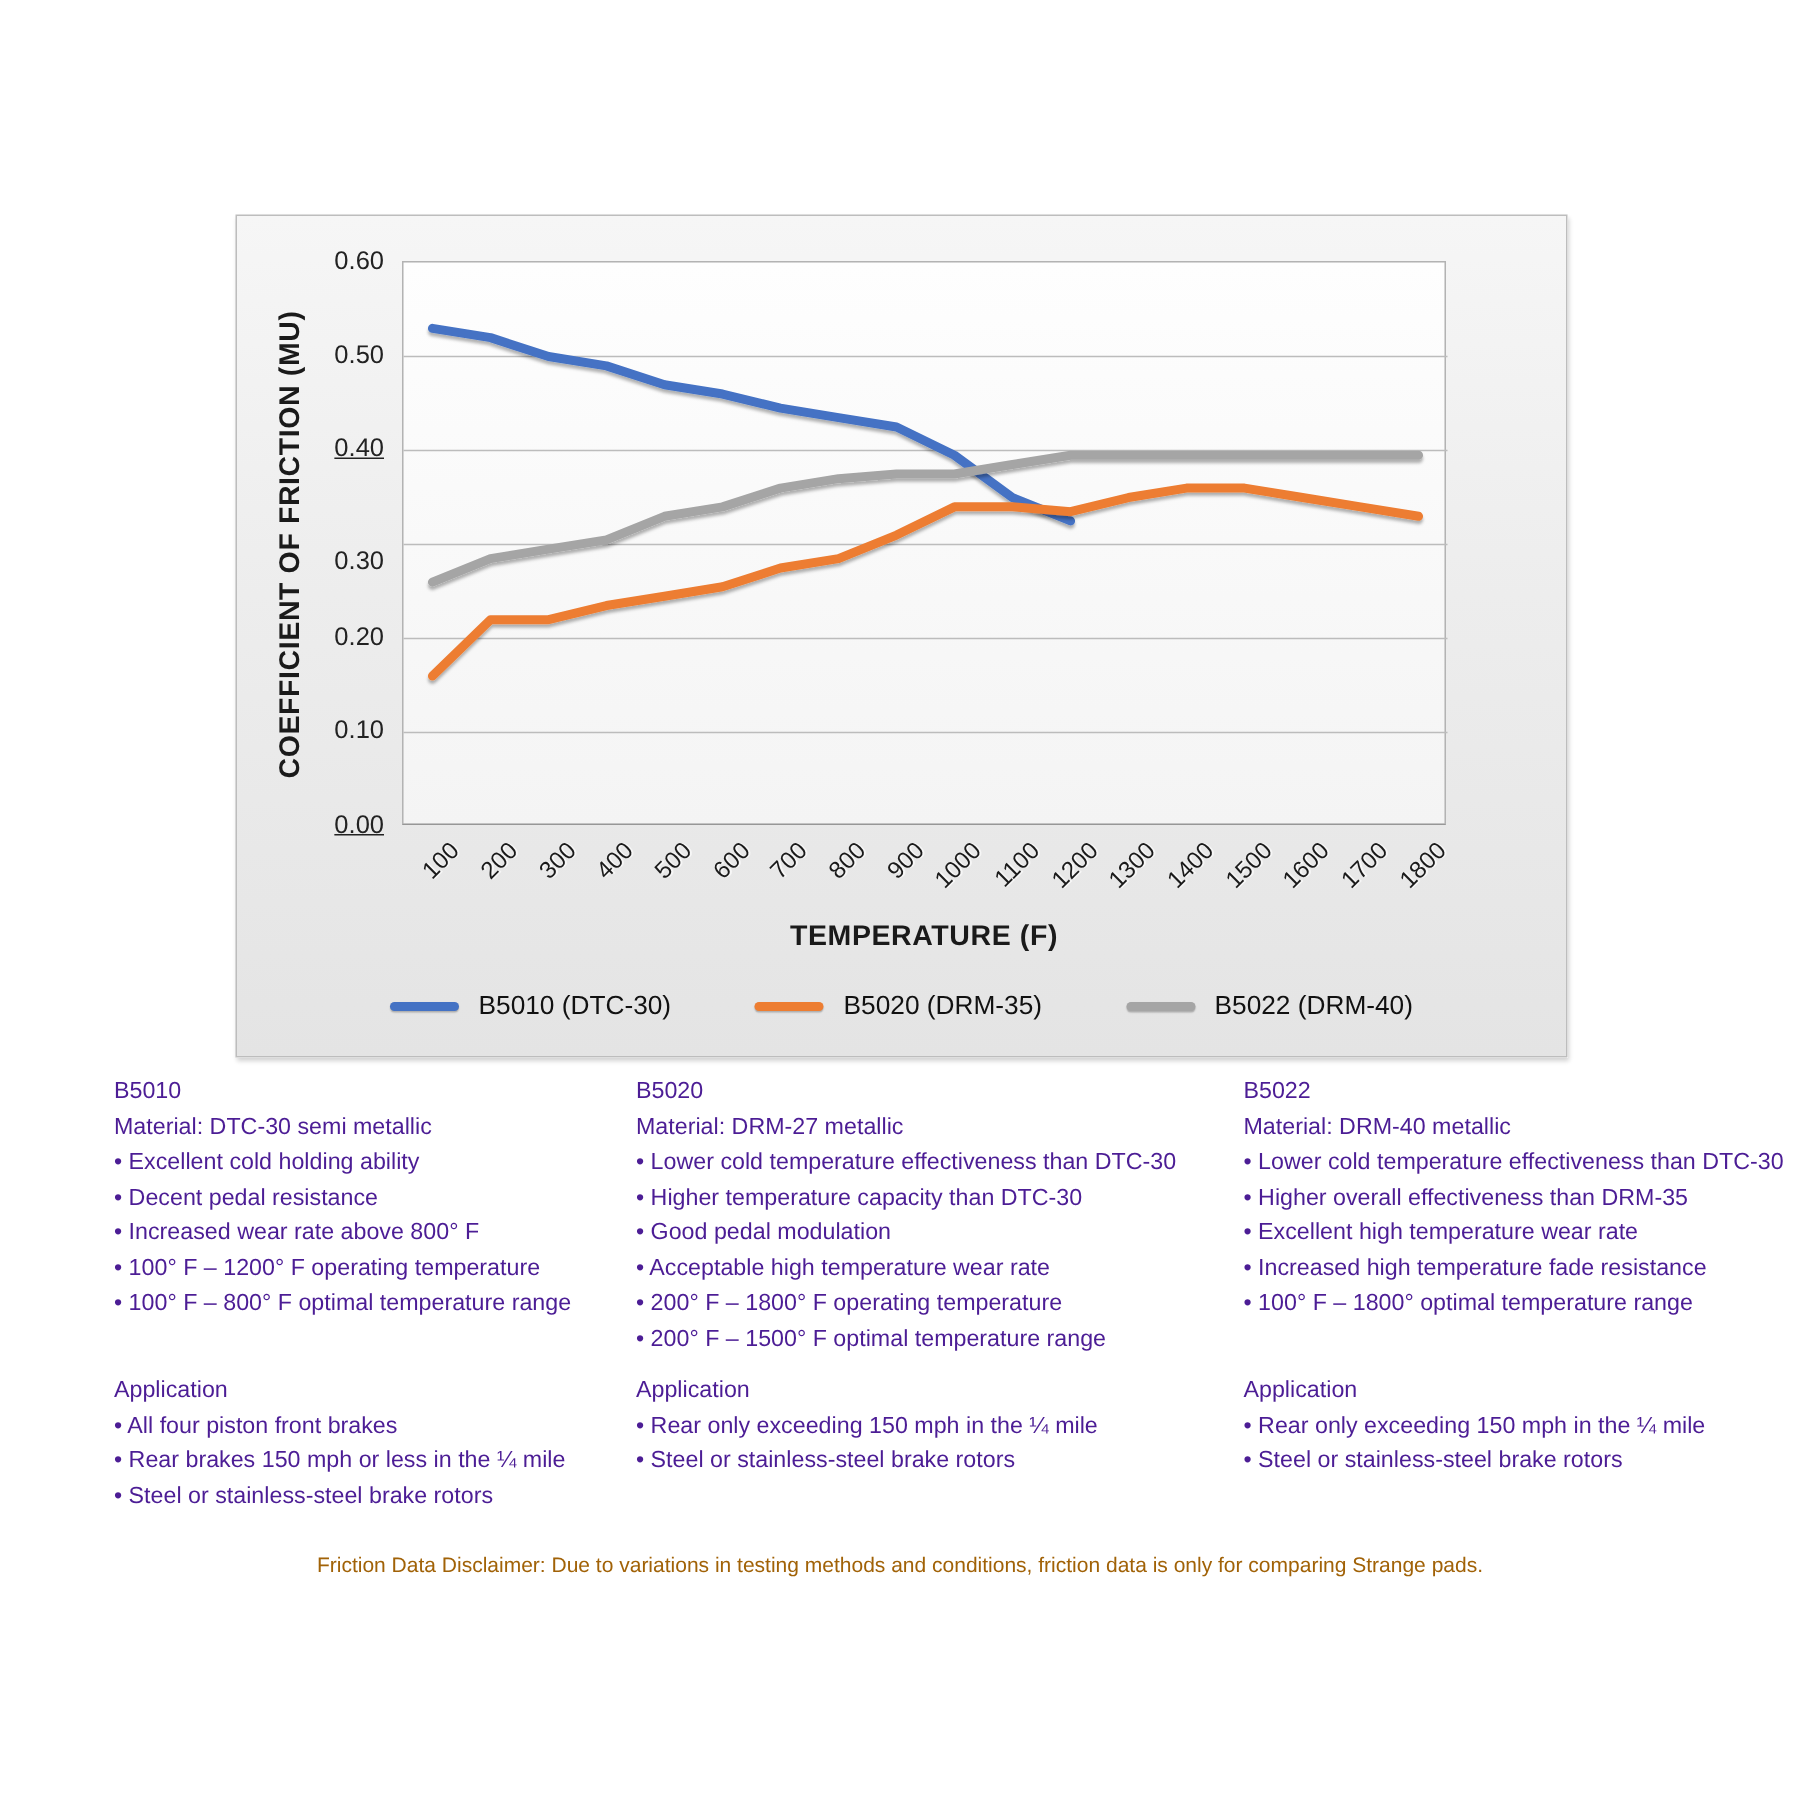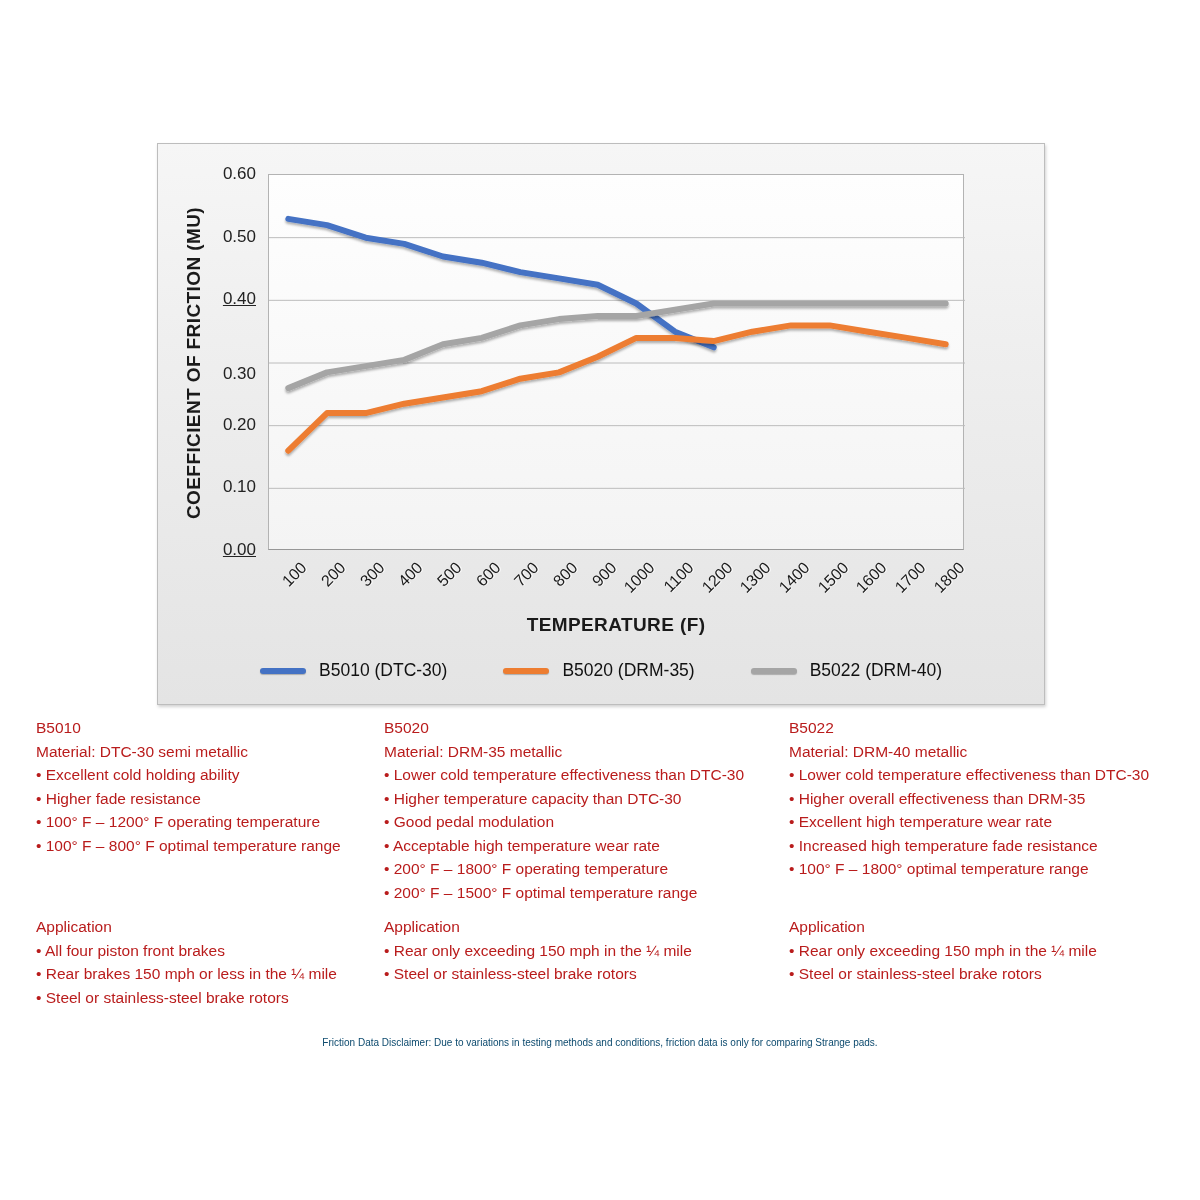--- a/index.html
+++ b/index.html
@@ -44,32 +44,32 @@
 
   .legend {
     position:absolute; left:0; right:0; top:516px;
     display:flex; justify-content:center; align-items:center; gap:56px;
   }
   .legend-item { display:flex; align-items:center; gap:13px;justify-content:center; }
   .legend-swatch { width:46px; height:6px; border-radius:3px; box-shadow:0 1px 1px rgba(0,0,0,0.25); }
   .legend-label { font-size:17.5px; color:#111; }
 
   
-  .col { position:absolute; top:716px; font-size:15.5px; line-height:23.5px; color:#b91c1c; }
+  .col { position:absolute; top:716px; font-size:15.5px; line-height:23.5px; color:#4c1d95;margin-left:40px; }
   .col-1 { left:36px;  width:345px; }
   .col-2 { left:384px; width:402px; }
   .col-3 { left:789px; width:392px; }
   .col h3 { font-size:15.5px; font-weight:normal; }
   .col ul { list-style:none; }
   .col li::before { content:"\2022  "; }
   .application { position:absolute; left:0; right:0; top:199px; }
 
   .disclaimer {
     position:absolute; left:0; top:1032px; width:1200px;
-    text-align:center; font-size:10px; color:#0c4a6e; line-height:22px;
+    text-align:center; font-size:14px; color:#a16207; line-height:22px;
   }
 </style>
 </head>
 <body>
 
 <div class="page">
 
   <div class="chart-card">
     <div class="y-axis-title">COEFFICIENT OF FRICTION (MU)</div>
 
@@ -141,37 +141,38 @@
         <span class="legend-label">B5022 (DRM-40)</span>
       </div>
     </div>
   </div>
 
   <div class="col col-1">
     <h3>B5010</h3>
     <div>Material: DTC-30 semi metallic</div>
     <ul>
         <li>Excellent cold holding ability</li>
-        <li>Higher fade resistance</li>
+        <li>Decent pedal resistance</li>
+        <li>Increased wear rate above 800° F</li>
         <li>100° F – 1200° F operating temperature</li>
         <li>100° F – 800° F optimal temperature range</li>
       </ul>
     <div class="application">
       <div>Application</div>
       <ul>
           <li>All four piston front brakes</li>
           <li>Rear brakes 150 mph or less in the ¼ mile</li>
           <li>Steel or stainless-steel brake rotors</li>
         </ul>
     </div>
   </div>
 
   <div class="col col-2">
     <h3>B5020</h3>
-    <div>Material: DRM-35 metallic</div>
+    <div>Material: DRM-27 metallic</div>
     <ul>
         <li>Lower cold temperature effectiveness than DTC-30</li>
         <li>Higher temperature capacity than DTC-30</li>
         <li>Good pedal modulation</li>
         <li>Acceptable high temperature wear rate</li>
         <li>200° F – 1800° F operating temperature</li>
         <li>200° F – 1500° F optimal temperature range</li>
       </ul>
     <div class="application">
       <div>Application</div>

